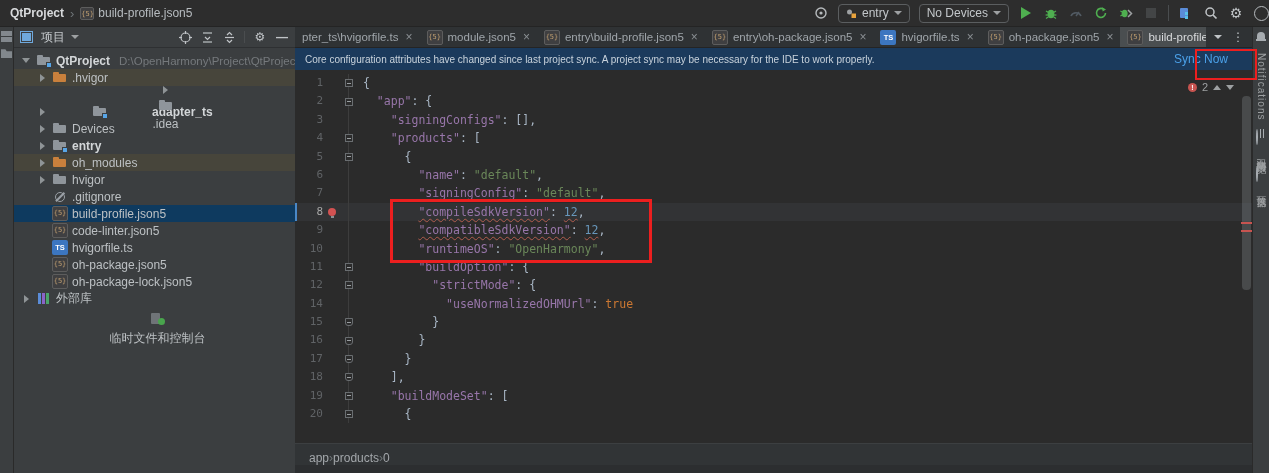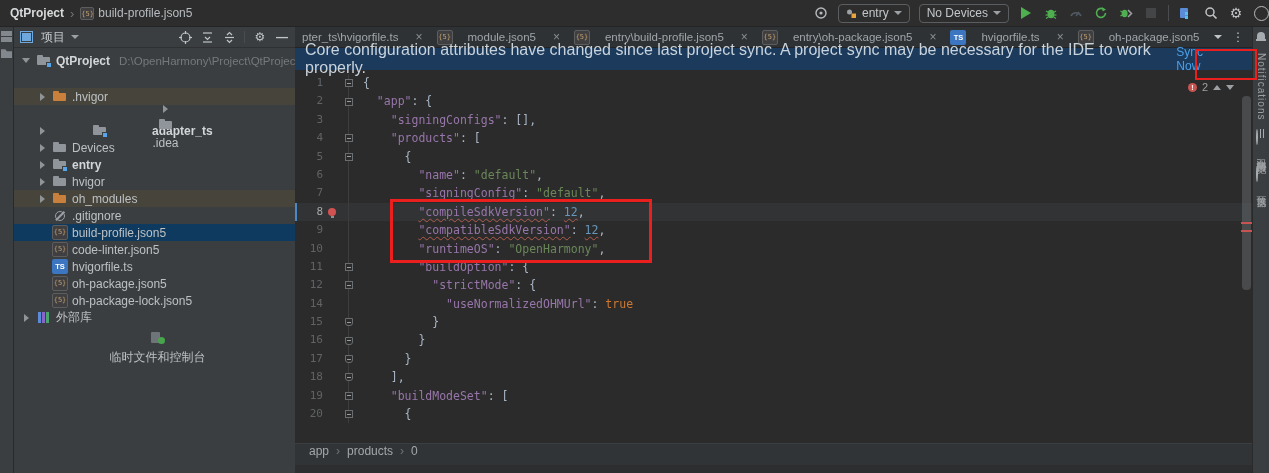--- a/index.html
+++ b/index.html
@@ -21,21 +21,21 @@
   .avatar{width:15px;height:15px;border:1.5px solid #b6babd;border-radius:50%}
   .dim{opacity:.45}
   
   #panel-header{position:absolute;left:14px;top:27px;width:281px;height:21px;background:#3b3e40;display:flex;align-items:center;padding:0 6px;gap:6px;border-bottom:1px solid #2e3032}
   .ph-title{color:#c3c7ca;margin-left:2px}
   .ph-icons{margin-left:auto;display:flex;align-items:center;gap:8px}
   .icon14{width:14px;height:14px;display:inline-flex;align-items:center;justify-content:center;flex:none}
   .minus-glyph{color:#c0c4c7;font-weight:bold}
   #tab-strip-wrap{position:absolute;left:295px;top:27px;width:957px;height:21px;background:#2f3234;border-bottom:1px solid #242424;display:flex;align-items:stretch}
   #tab-strip{display:flex;overflow:hidden;flex:1 1 auto}
-  .tab{display:flex;align-items:center;gap:15px;padding:0 7px;color:#9fa5aa;white-space:nowrap;font-size:11.5px}
+  .tab{display:flex;align-items:center;gap:5px;padding:0 7px;color:#9fa5aa;white-space:nowrap;font-size:11.5px}
   .tab.active{background:#4a4e50;color:#d8dadc}
   .tab .close{color:#8a8f93;font-size:12px;margin-left:2px}
   #tab-right{display:flex;align-items:center;gap:10px;padding:0 8px;flex:none}
   
   #left-stripe{position:absolute;left:0;top:27px;width:14px;height:446px;background:#3b3e40;border-right:1px solid #2a2a2a;display:flex;flex-direction:column;align-items:center;padding-top:4px;gap:5px}
   .stripe-ic{width:11px;height:11px;background:#8f959b;opacity:.85}
   .stripe-ic.grid{background:linear-gradient(#8f959b 45%,transparent 45%,transparent 55%,#8f959b 55%)}
   .stripe-ic.folder{clip-path:polygon(0 20%,40% 20%,52% 38%,100% 38%,100% 100%,0 100%)}
   
   #project-panel{position:absolute;left:14px;top:48px;width:281px;height:425px;background:#3b3e40;overflow:hidden;padding-top:4px}
@@ -58,39 +58,39 @@
   .fi-ts{background:#3c76c0;border-radius:2px;color:#fff;font-size:7.5px;font-weight:bold;line-height:15px;text-align:center}
   .fi-gitignore::before{content:"";position:absolute;left:3px;top:3px;width:8px;height:8px;border:1.5px solid #9aa0a6;border-radius:50%}
   .fi-gitignore::after{content:"";position:absolute;left:2px;top:6.5px;width:12px;height:1.5px;background:#9aa0a6;transform:rotate(-45deg)}
   .fi-properties::before{content:"";position:absolute;left:2px;top:3px;width:3px;height:9px;background:#e8a33d;box-shadow:4px 2px 0 #74b64c,8px -1px 0 #9a9a9a}
   .fi-library::before{content:"";position:absolute;left:2px;top:2px;width:3px;height:11px;background:#5a8cd8;box-shadow:4px 0 0 #8a64c8,8px 0 0 #4aa56a}
   .fi-scratches::before{content:"";position:absolute;left:1px;top:2px;width:9px;height:11px;background:#6f7478;border-radius:1px}
   .fi-scratches::after{content:"";position:absolute;right:1px;bottom:1px;width:7px;height:7px;background:#49a54d;border-radius:50%}
   
   #editor{position:absolute;left:295px;top:48px;width:957px;height:425px;background:#2b2b2b;display:flex;flex-direction:column}
   #banner{height:22px;background:#1b3a5c;display:flex;align-items:center;padding:0 10px;flex:none}
-  #banner .msg{color:#c9d3dc;font-size:16px}
+  #banner .msg{color:#c9d3dc;font-size:10px}
   #banner .action{margin-left:auto;color:#4ba0e8;padding-right:14px}
   #code-area{position:relative;flex:1 1 auto;overflow:hidden;padding-top:4px}
   .cl{display:flex;height:18.4px;line-height:18.4px;font-family:"DejaVu Sans Mono",monospace;font-size:11.5px}
   .cl.caret{background:#323335;box-shadow:inset 2px 0 0 #4a88c7}
   .cl .num{width:28px;text-align:right;color:#606366;flex:none;font-size:11px}
   .cl.caret .num{color:#a7a7a7}
   .cl .ic{width:18px;flex:none;display:flex;align-items:center;justify-content:center}
   .cl .fold{width:16px;flex:none;display:flex;align-items:center;justify-content:center;background:linear-gradient(to right,transparent 7px,#3d3d3d 7px,#3d3d3d 8px,transparent 8px)}
   .fold-mark{width:8px;height:8px;background:#2b2b2b;border:1px solid #6a6e71;position:relative}
   .fold-mark::after{content:"";position:absolute;left:1px;top:2.5px;width:4px;height:1px;background:#9a9ea1}
   .fold-mark.close{border-radius:0 0 3px 3px}
   .cl .txt{white-space:pre;padding-left:6px}
   .tok-p{color:#a9b7c6}.tok-k{color:#9876aa}.tok-s{color:#6a8759}.tok-b{color:#cc7832}
   .tok-kw{color:#9876aa;text-decoration:underline wavy #b05c4d 1px;text-underline-offset:2px}
   .tok-nw{color:#6897bb;text-decoration:underline wavy #b05c4d 1px;text-underline-offset:2px}
   .err-bulb{width:8px;height:8px;background:#d25252;border-radius:50%;position:relative}
   .err-bulb::after{content:"";position:absolute;left:2.5px;top:8px;width:3px;height:2px;background:#8a8f93}
-  #breadcrumbs{height:22px;background:#313436;border-top:1px solid #3c3f41;display:flex;align-items:flex-start;padding-left:14px;gap:7px;flex:none}
+  #breadcrumbs{height:22px;background:#313436;border-top:1px solid #3c3f41;display:flex;align-items:flex-end;padding-left:14px;flex:none}
   .bc-item{color:#a3a7ab}
   .bc-sep{color:#6f7578}
   #bottom-strip{height:8px;background:#2c2e30;flex:none}
   
   #right-stripe{position:absolute;left:1252px;top:27px;width:17px;height:446px;background:#3b3e40;border-left:1px solid #2a2a2a;display:flex;flex-direction:column;align-items:center;padding-top:5px;gap:10px}
   .vlabel{writing-mode:vertical-rl;font-size:10px;color:#9da0a2;letter-spacing:1px}
   .rs-ic{width:11px;height:11px;flex:none}
   .bell{position:relative;width:10px;height:10px}
   .bell::before{content:"";position:absolute;left:1px;top:0;width:8px;height:7px;background:#a7acb0;border-radius:4px 4px 0 0}
   .bell::after{content:"";position:absolute;left:0;top:7px;width:10px;height:1.5px;background:#a7acb0}
@@ -288,21 +288,21 @@
     <div class="tree-row" style="padding-left: 6px;">
       <span class="chev-slot">
         <span class="chev-open"></span>
       </span>
       <span class="fi fi-module-root">
         <i class="badge"></i>
       </span>
       <span class="t-label bold">QtProject</span>
       <span class="t-path">D:\OpenHarmony\Project\QtProject</span>
     </div>
-    <div class="tree-row tint" style="padding-left: 22px; margin-top: 19px;">
+    <div class="tree-row tint" style="padding-left: 22px;">
       <span class="chev-slot">
         <span class="chev-closed"></span>
       </span>
       <span class="fi fi-folder-orange"></span>
       <span class="t-label">.hvigor</span>
     </div>
     <div class="tree-row" style="padding-left: 22px; flex-direction: column;">
       <span class="chev-slot">
         <span class="chev-closed"></span>
       </span>
@@ -327,33 +327,33 @@
     </div>
     <div class="tree-row" style="padding-left: 22px;">
       <span class="chev-slot">
         <span class="chev-closed"></span>
       </span>
       <span class="fi fi-module-folder">
         <i class="badge"></i>
       </span>
       <span class="t-label bold">entry</span>
     </div>
+    <div class="tree-row tint" style="padding-left: 22px;">
+      <span class="chev-slot">
+        <span class="chev-closed"></span>
+      </span>
+      <span class="fi fi-folder-orange"></span>
+      <span class="t-label">oh_modules</span>
+    </div>
     <div class="tree-row" style="padding-left: 22px;">
       <span class="chev-slot">
         <span class="chev-closed"></span>
       </span>
       <span class="fi fi-folder"></span>
       <span class="t-label">hvigor</span>
-    </div>
-    <div class="tree-row tint" style="padding-left: 22px;">
-      <span class="chev-slot">
-        <span class="chev-closed"></span>
-      </span>
-      <span class="fi fi-folder-orange"></span>
-      <span class="t-label">oh_modules</span>
     </div>
     <div class="tree-row" style="padding-left: 22px;">
       <span class="chev-slot"></span>
       <span class="fi fi-gitignore"></span>
       <span class="t-label">.gitignore</span>
     </div>
     <div class="tree-row selected" style="padding-left: 22px;">
       <span class="chev-slot"></span>
       <span class="fi fi-json5">{5}</span>
       <span class="t-label">build-profile.json5</span>

